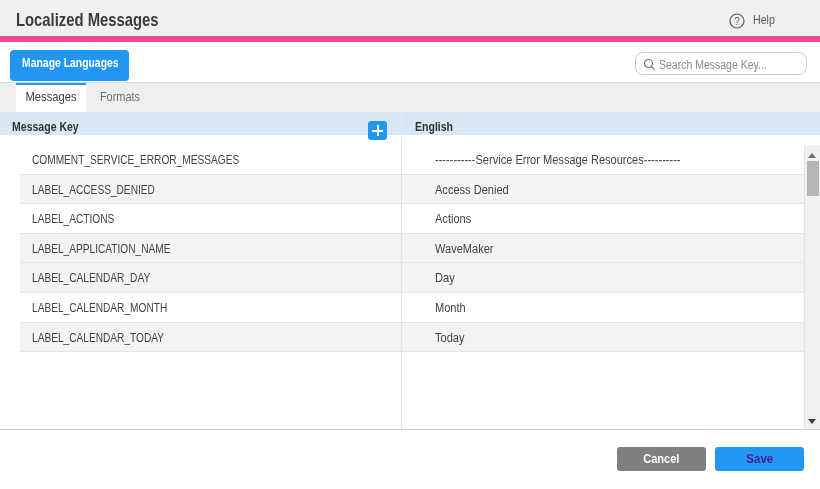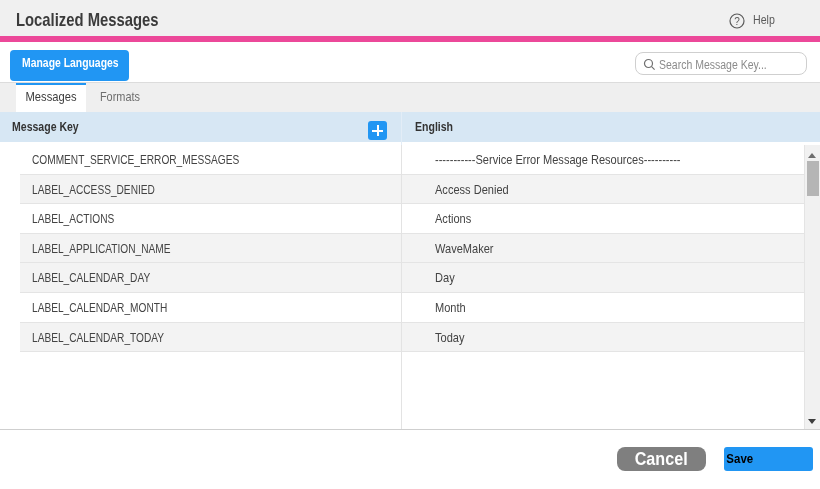--- a/index.html
+++ b/index.html
@@ -14,44 +14,44 @@
   .btn-ml span { display:inline-block; transform:scaleX(0.8); }
   .search { position:absolute; left:635px; top:52px; width:172px; height:23px; border:1px solid #cfcfcf; border-radius:8px; background:#fff; }
   .search-ph { position:absolute; left:23px; top:4.5px; font-size:12.5px; color:#8b8b8b; transform:scaleX(0.84); transform-origin:left center; white-space:nowrap; }
   
   .tabbar { position:absolute; left:0; top:82px; width:820px; height:30px; background:#efefef; border-top:1px solid #dcdcdc; }
   .tab-active { position:absolute; left:16px; top:0; width:70px; height:30px; background:#fff; border-top:2px solid #2196f3; }
   .tab-active span { display:block; text-align:center; margin-top:4px; font-size:13.5px; color:#3d3d3d; transform:scaleX(0.83); }
   .tab-formats { position:absolute; left:86px; top:0; width:68px; height:30px; }
   .tab-formats span { display:block; text-align:center; margin-top:6px; font-size:13.5px; color:#6e6e6e; transform:scaleX(0.81); }
   
-  .thead { position:absolute; left:0; top:112px; width:820px; height:30px; background:#d7e7f4; }
+  .thead { position:absolute; left:0; top:112px; width:820px; height:23px; background:#d7e7f4; }
   .th1 { position:absolute; left:12px; top:7px; font-size:13px; font-weight:bold; color:#333; transform:scaleX(0.81); transform-origin:left center; white-space:nowrap; }
   .th2 { position:absolute; left:415px; top:7px; font-size:13px; font-weight:bold; color:#333; transform:scaleX(0.81); transform-origin:left center; white-space:nowrap; }
   .addbtn { position:absolute; left:368px; top:9px; width:19px; height:19px; background:#2196f3; border-radius:3px; }
   .addbtn:before { content:""; position:absolute; left:4px; top:8.5px; width:11px; height:2px; background:#fff; }
   .addbtn:after { content:""; position:absolute; left:8.5px; top:4px; width:2px; height:11px; background:#fff; }
   .thead .divider { position:absolute; left:401px; top:0; width:1px; height:33px; background:#e3edf7; }
   
   .tbody { position:absolute; left:0; top:145px; width:820px; height:285px; overflow:hidden; border-bottom:1px solid #cfcfcf; }
   .rows { position:absolute; left:0; top:0; width:804px;margin-left:20px; }
   .row { position:relative; width:804px; height:29.6px; border-bottom:1px solid #e4e4e4; background:#fff; }
   .row.alt { background:#f3f3f3; }
   .row .c1 { position:absolute; left:12px; top:7px; font-size:13px; color:#434343; transform:scaleX(0.78); transform-origin:left center; white-space:nowrap; }
   .row .c2 { position:absolute; left:415px; top:7px; font-size:13px; color:#434343; transform:scaleX(0.85); transform-origin:left center; white-space:nowrap; }
   .coldiv { position:absolute; left:401px; top:0; width:1px; height:285px; background:#e3e3e3; }
   
   .sbar { position:absolute; left:804px; top:0; width:16px; height:285px; background:#f1f1f1; border-left:1px solid #e4e4e4; }
   .sb-up { position:absolute; left:2.5px; top:8px; width:0; height:0; border-left:4px solid transparent; border-right:4px solid transparent; border-bottom:5.5px solid #6e6e6e; }
   .sb-down { position:absolute; left:2.5px; bottom:6px; width:0; height:0; border-left:4px solid transparent; border-right:4px solid transparent; border-top:5px solid #3d3d3d; }
   .sb-thumb { position:absolute; left:1.5px; top:16px; width:12px; height:35px; background:#b5b5b5; }
   
-  .btn-cancel { position:absolute; left:617px; top:447px; width:89px; height:24px; background:#7f7f7f; border-radius:8px; color:#fff; font-size:19px; font-weight:bold; text-align:center; line-height:24px; }
+  .btn-cancel { position:absolute; left:617px; top:447px; width:89px; height:24px; background:#7f7f7f; border-radius:3px; color:#fff; font-size:13px; font-weight:bold; text-align:center; line-height:24px; }
   .btn-cancel span, .btn-save span { display:inline-block; transform:scaleX(0.85); }
-  .btn-save { position:absolute; left:715px; top:447px; width:89px; height:24px; background:#2196f3; border-radius:3px; color:#000000; font-size:13.5px; font-weight:bold; text-align:left; line-height:24px;margin-left:9px; }
+  .btn-save { position:absolute; left:715px; top:447px; width:89px; height:24px; background:#2196f3; border-radius:3px; color:#4c1d95; font-size:13.5px; font-weight:bold; text-align:center; line-height:24px; }
 </style>
 </head>
 <body>
   <div class="hdr">
     <div class="title">Localized Messages</div>
   </div>
   <svg class="abs" style="left:729px; top:13px;" width="16" height="16" viewBox="0 0 16 16">
     <circle cx="8" cy="8" r="7" fill="none" stroke="#5a5a5a" stroke-width="1.2"></circle>
     <text x="8" y="11.5" font-size="10" fill="#5a5a5a" text-anchor="middle" font-family="Liberation Sans">?</text>
   </svg>

